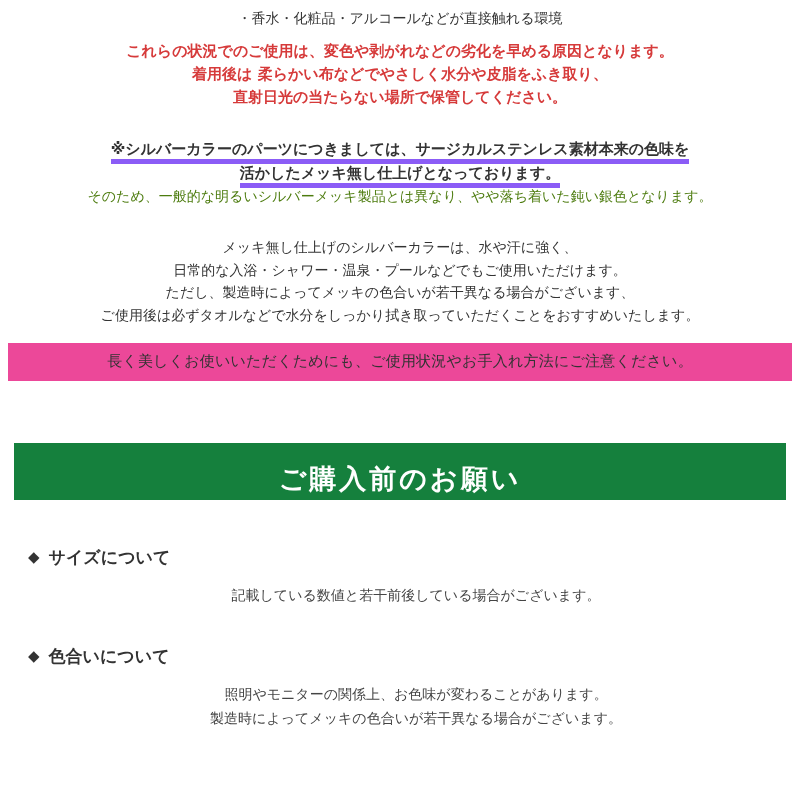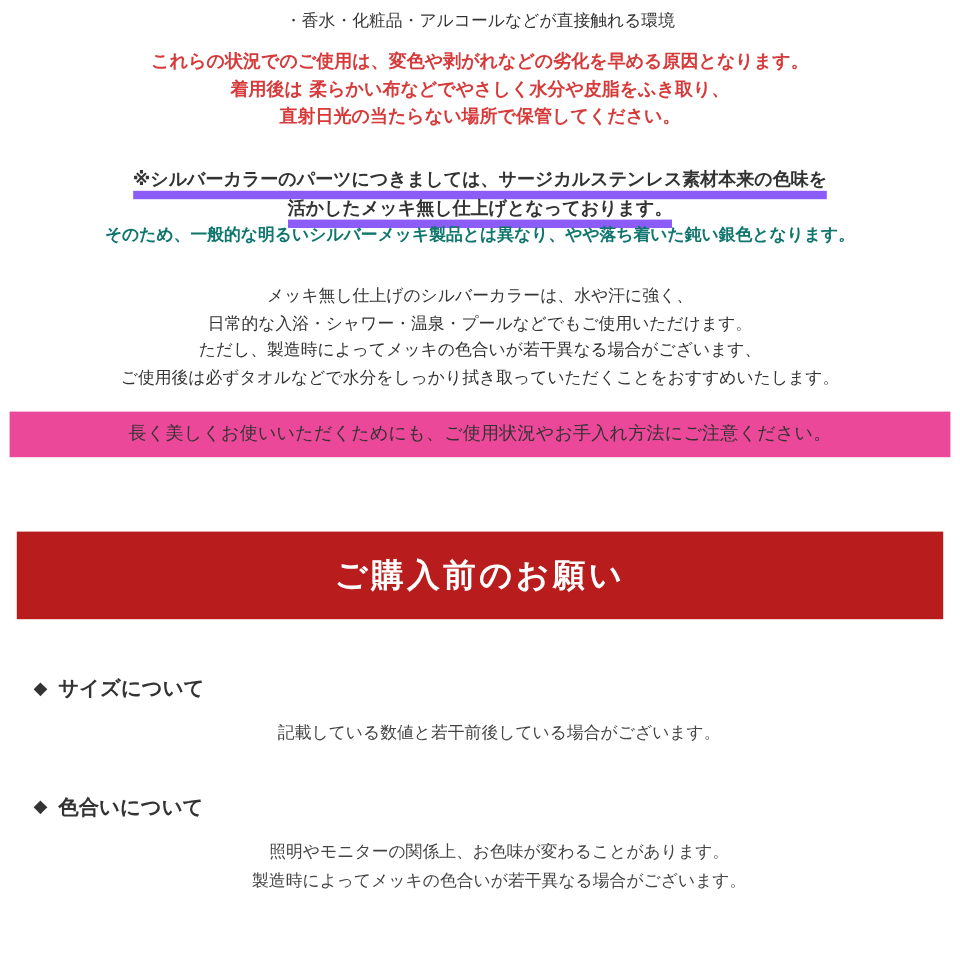--- a/index.html
+++ b/index.html
@@ -47,27 +47,27 @@
   .silver-note {
     text-align: center;
   }
   .silver-note .line {
     font-size: 15px;
     color: #333333;
     font-weight: bold;
     line-height: 1.6;
   }
   .underline-span {
-    border-bottom: 7px solid #8b5cf6;
+    border-bottom: 5px solid #8b5cf6;
     padding-bottom: 1px;
   }
   .silver-sub {
     font-size: 14px;
-    color: #0f766e;
-    font-weight: bold;
+    color: #4d7c0f;
+    font-weight: normal;
     line-height: 1.6;
     white-space: nowrap;
   }
 
   .plain-block .line {
     font-size: 14px;
     color: #333333;
     line-height: 1.62;
   }
 
@@ -79,27 +79,27 @@
     font-size: 15px;
     text-align: center;
     padding: 9px 0 10px 0;
     white-space: nowrap;
     letter-spacing: 0.2px;
   }
 
   
   .section-band {
     margin: 62px 14px 0 14px;
-    background: #b91c1c;
+    background: #15803d;
     color: #ffffff;
     text-align: center;
     font-size: 27px;
     font-weight: bold;
     letter-spacing: 3px;
-    padding: 18px 0 19px 0;
+    padding: 18px 0 3px 0;
   }
 
   
   .notes {
     margin-top: 46px;
     padding: 0 28px;
   }
   .note-item { margin-bottom: 38px; }
   .note-head {
     display: flex;

